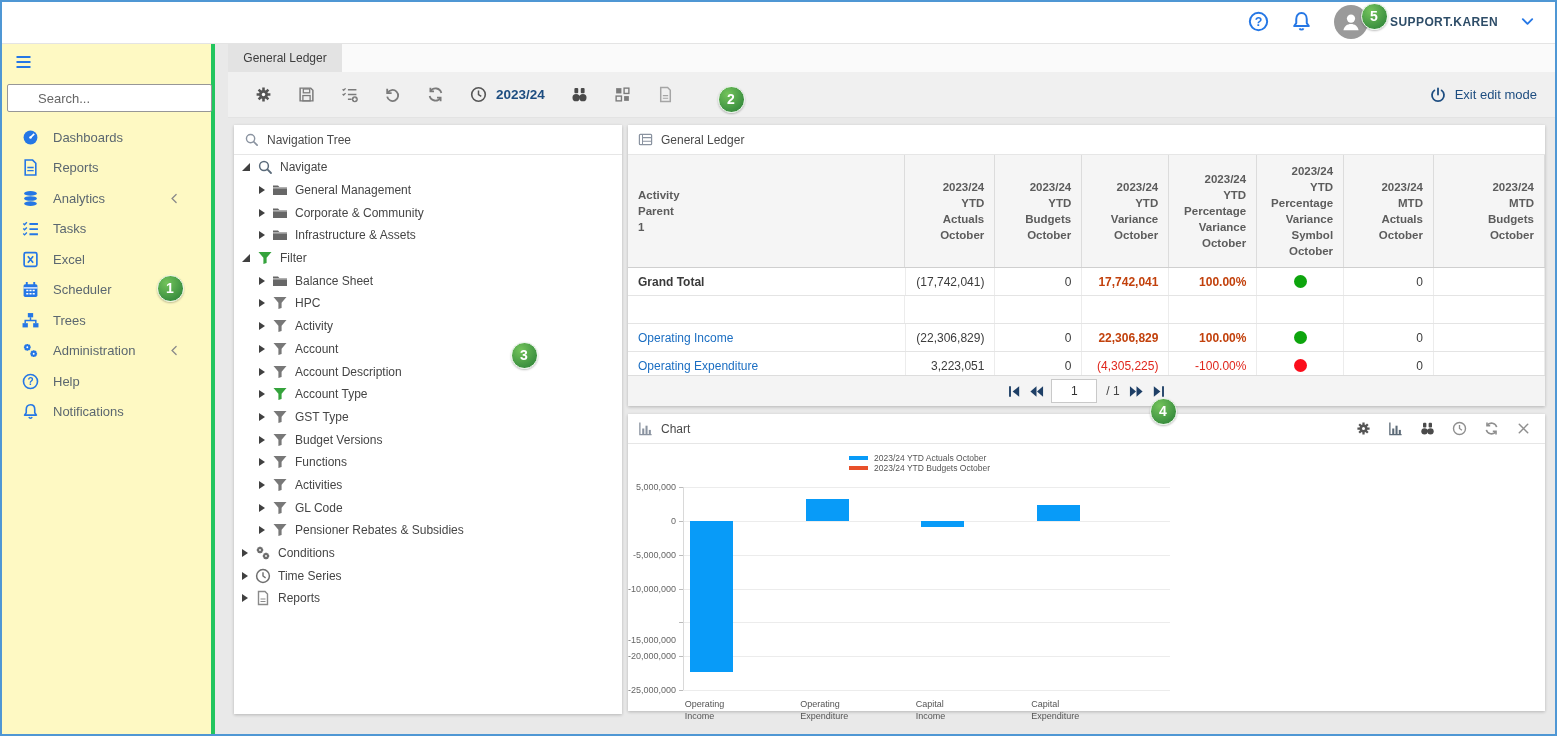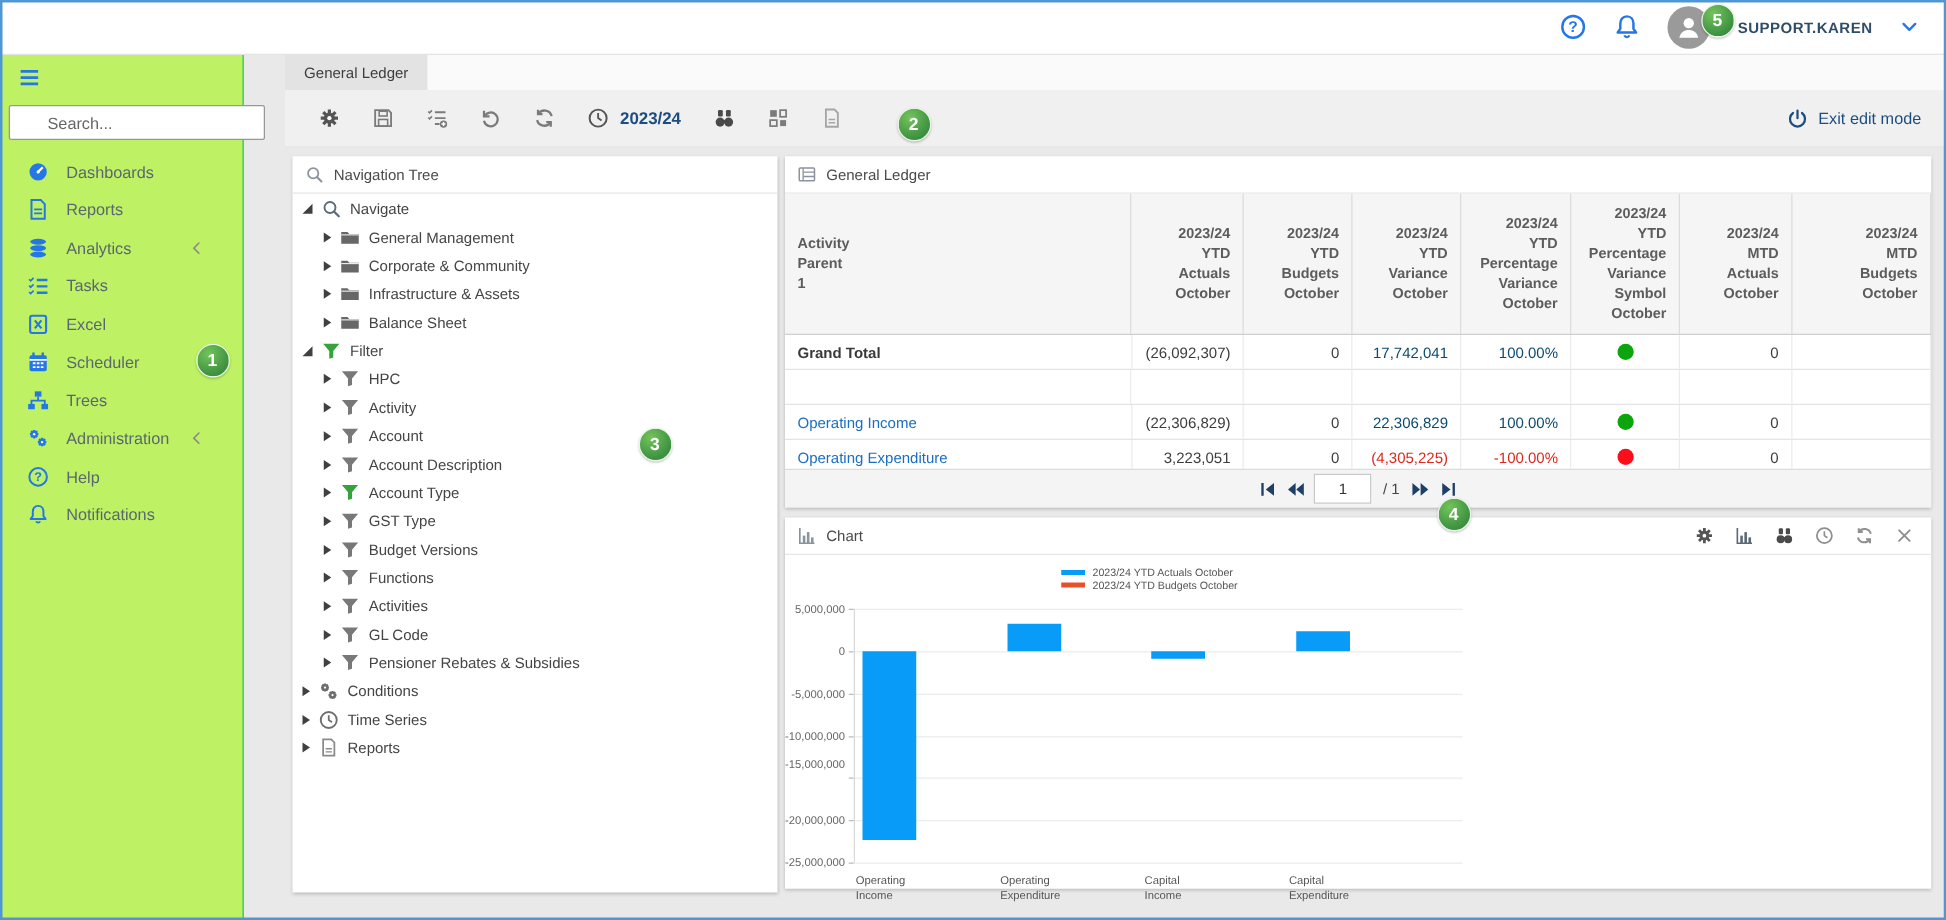--- a/index.html
+++ b/index.html
@@ -10,21 +10,21 @@
 
   
   .topbar{position:absolute;left:0;top:0;width:100%;height:44px;background:#fff;border-bottom:1px solid #e4e4e4;display:flex;align-items:center;justify-content:flex-end;gap:22px;padding-right:22px;box-sizing:border-box;z-index:5;}
   .tb-round{width:21px;height:21px;color:#2577e5;cursor:pointer;}
   .avatar{width:34px;height:34px;border-radius:50%;background:#9a9a9a;display:flex;align-items:center;justify-content:center;cursor:pointer;}
   .avatar .icon{width:22px;height:22px;}
   .username{font-size:12px;font-weight:bold;color:#2e4d68;letter-spacing:.4px;cursor:pointer;}
   .chev-down{width:15px;height:15px;color:#2577e5;cursor:pointer;}
 
   
-  .sidebar{position:absolute;left:0;top:44px;width:195px;bottom:0;background:#bef264;border-right:1px solid #22c55e;box-sizing:border-box;z-index:4;}
+  .sidebar{position:absolute;left:0;top:44px;width:215px;bottom:0;background:#fef9c3;border-right:4px solid #22c55e;box-sizing:border-box;z-index:4;}
   .hamburger{position:absolute;left:14px;top:10px;width:19px;height:16px;color:#2577e5;cursor:pointer;}
   .search-box{position:absolute;left:7px;top:40px;width:205px;height:28px;border:1px solid #979797;border-radius:2px;background:#fff;font-size:13px;color:#444;padding:0 8px 0 30px;box-sizing:border-box;font-family:inherit;}
   .search-box::placeholder{color:#666;}
   .side-items{position:absolute;left:0;top:78px;right:0;}
   .side-item{height:30.5px;display:flex;align-items:center;padding-left:22px;position:relative;cursor:pointer;}
   .side-item .icon{width:17px;height:17px;color:#2577e5;margin-right:14px;}
   .side-item .lbl{font-size:13px;color:#5b6770;}
   .side-item .chev{position:absolute;right:16px;width:13px;height:13px;color:#8a8a8a;}
 
   
@@ -65,21 +65,21 @@
   .gh-cell{box-sizing:border-box;border-right:1px solid #dcdcdc;display:flex;align-items:center;font-size:11.5px;font-weight:bold;color:#5c5c5c;white-space:pre-line;line-height:1.4;cursor:pointer;}
   .gh-cell.num{justify-content:flex-end;text-align:right;padding-right:10px;}
   .gh-cell.first{padding-left:10px;}
   .grid-row{display:flex;height:27px;border-bottom:1px solid #e4e4e4;background:#fff;}
   .g-cell{box-sizing:border-box;border-right:1px solid #ececec;display:flex;align-items:center;font-size:12px;color:#3c3c3c;}
   .g-cell.num{justify-content:flex-end;padding-right:10px;}
   .g-cell.first{padding-left:10px;}
   .g-cell.sym{justify-content:center;}
   .lbl-total{font-weight:bold;color:#3a3a3a;}
   .lbl-link{color:#1b6ec2;cursor:pointer;}
-  .tone-green{color:#0c4a6e;}
+  .tone-green{color:#c2410c;font-weight:bold;}
   .tone-red{color:#e0261c;}
   .dot{width:13px;height:13px;border-radius:50%;}
   .dot-green{background:#0da50d;}
   .dot-red{background:#fb0d1b;}
   .pager{position:absolute;left:0;bottom:0;width:100%;height:31px;background:#f4f4f4;border-top:1px solid #ddd;display:flex;align-items:center;justify-content:center;gap:7px;box-sizing:border-box;}
   .pg-btn{width:15px;height:15px;color:#1e3f66;cursor:pointer;}
   .pg-input{width:40px;height:20px;border:1px solid #c9c9c9;font-size:12px;text-align:center;font-family:inherit;color:#333;}
   .pg-of{font-size:12px;color:#444;margin:0 2px;}
 
   
@@ -401,39 +401,39 @@
           <span class="expander exp-col" data-name="tree-expander-collapsed-icon"></span>
           <span class="icon " data-name="folder-icon" style="color: rgb(103, 103, 103);">
             <svg viewBox="0 0 16 16">
               <path d="M1 3.5h5l1.4 1.6H15V13H1z" fill="currentColor"></path>
               <path d="M1 5.9h14" stroke="#fff" stroke-width="0.8"></path>
             </svg>
           </span>
           <span class="tree-lbl" data-name="tree-item-label">Infrastructure &amp; Assets</span>
         </div>
         <div class="tree-row" data-name="tree-item">
-          <span data-name="tree-indent" style="width: 25px;"></span>
-          <span class="expander exp-col" data-name="tree-expander-collapsed-icon"></span>
-          <span class="icon " data-name="folder-icon" style="color: rgb(103, 103, 103);">
-            <svg viewBox="0 0 16 16">
-              <path d="M1 3.5h5l1.4 1.6H15V13H1z" fill="currentColor"></path>
-              <path d="M1 5.9h14" stroke="#fff" stroke-width="0.8"></path>
-            </svg>
-          </span>
-          <span class="tree-lbl" data-name="tree-item-label">Balance Sheet</span>
-        </div>
-        <div class="tree-row" data-name="tree-item">
           <span data-name="tree-indent" style="width: 8px;"></span>
           <span class="expander exp-exp" data-name="tree-expander-expanded-icon"></span>
           <span class="icon " data-name="funnel-icon" style="color: rgb(53, 163, 60);">
             <svg viewBox="0 0 16 16">
               <path d="M1.5 2h13L9.6 7.8V13l-3.2 1V7.8z" fill="currentColor"></path>
             </svg>
           </span>
           <span class="tree-lbl" data-name="tree-item-label">Filter</span>
+        </div>
+        <div class="tree-row" data-name="tree-item">
+          <span data-name="tree-indent" style="width: 25px;"></span>
+          <span class="expander exp-col" data-name="tree-expander-collapsed-icon"></span>
+          <span class="icon " data-name="folder-icon" style="color: rgb(103, 103, 103);">
+            <svg viewBox="0 0 16 16">
+              <path d="M1 3.5h5l1.4 1.6H15V13H1z" fill="currentColor"></path>
+              <path d="M1 5.9h14" stroke="#fff" stroke-width="0.8"></path>
+            </svg>
+          </span>
+          <span class="tree-lbl" data-name="tree-item-label">Balance Sheet</span>
         </div>
         <div class="tree-row" data-name="tree-item">
           <span data-name="tree-indent" style="width: 25px;"></span>
           <span class="expander exp-col" data-name="tree-expander-collapsed-icon"></span>
           <span class="icon " data-name="funnel-icon" style="color: rgb(120, 120, 120);">
             <svg viewBox="0 0 16 16">
               <path d="M1.5 2h13L9.6 7.8V13l-3.2 1V7.8z" fill="currentColor"></path>
             </svg>
           </span>
           <span class="tree-lbl" data-name="tree-item-label">HPC</span>
@@ -625,21 +625,21 @@
 Actuals
 October</div>
         <div class="gh-cell num" data-name="grid-column-header" style="width: 115px;">2023/24
 MTD
 Budgets
 October</div>
       </div>
     <div id="grid-body" data-name="grid-body">
         <div class="grid-row" data-name="table-row">
           <div class="g-cell first lbl-total" data-name="row-label-cell" style="width: 288px;">Grand Total</div>
-          <div class="g-cell num" data-name="grid-cell" style="width: 93px;">(26,092,307)</div>
+          <div class="g-cell num" data-name="grid-cell" style="width: 93px;">(17,742,041)</div>
           <div class="g-cell num" data-name="grid-cell" style="width: 90px;">0</div>
           <div class="g-cell num tone-green" data-name="grid-cell" style="width: 90px;">17,742,041</div>
           <div class="g-cell num tone-green" data-name="grid-cell" style="width: 91px;">100.00%</div>
           <div class="g-cell sym" data-name="grid-cell" style="width: 90px;">
             <span class="dot dot-green" data-name="green-status-dot"></span>
           </div>
           <div class="g-cell num" data-name="grid-cell" style="width: 93px;">0</div>
           <div class="g-cell num" data-name="grid-cell" style="width: 115px;"></div>
         </div>
         <div class="grid-row" data-name="table-row">
@@ -782,21 +782,21 @@
         <div class="ytickmark" data-name="y-tick-mark" style="left: 51px; top: 106.833px;"></div>
         <div class="ytick" data-name="y-tick-label" style="left: 0px; top: 101.833px;">0</div>
         <div class="gridline" data-name="chart-gridline" style="left: 55px; top: 140.667px; width: 487px;"></div>
         <div class="ytickmark" data-name="y-tick-mark" style="left: 51px; top: 140.667px;"></div>
         <div class="ytick" data-name="y-tick-label" style="left: 0px; top: 135.667px;">-5,000,000</div>
         <div class="gridline" data-name="chart-gridline" style="left: 55px; top: 174.5px; width: 487px;"></div>
         <div class="ytickmark" data-name="y-tick-mark" style="left: 51px; top: 174.5px;"></div>
         <div class="ytick" data-name="y-tick-label" style="left: 0px; top: 169.5px;">-10,000,000</div>
         <div class="gridline" data-name="chart-gridline" style="left: 55px; top: 208.333px; width: 487px;"></div>
         <div class="ytickmark" data-name="y-tick-mark" style="left: 51px; top: 208.333px;"></div>
-        <div class="ytick" data-name="y-tick-label" style="left: 0px; top: 192px;">-15,000,000</div>
+        <div class="ytick" data-name="y-tick-label" style="left: 0px; top: 221px;">-15,000,000</div>
         <div class="gridline" data-name="chart-gridline" style="left: 55px; top: 242.167px; width: 487px;"></div>
         <div class="ytickmark" data-name="y-tick-mark" style="left: 51px; top: 242.167px;"></div>
         <div class="ytick" data-name="y-tick-label" style="left: 0px; top: 237.167px;">-20,000,000</div>
         <div class="gridline" data-name="chart-gridline" style="left: 55px; top: 276px; width: 487px;"></div>
         <div class="ytickmark" data-name="y-tick-mark" style="left: 51px; top: 276px;"></div>
         <div class="ytick" data-name="y-tick-label" style="left: 0px; top: 271px;">-25,000,000</div>
         <div class="axisline" data-name="y-axis-line" style="left: 55px; top: 73px; height: 203px;"></div>
         <div class="xcat" data-name="x-category-label" style="left: 56.7px; top: 285px;">Operating
 Income</div>
         <div class="xcat" data-name="x-category-label" style="left: 172.2px; top: 285px;">Operating

